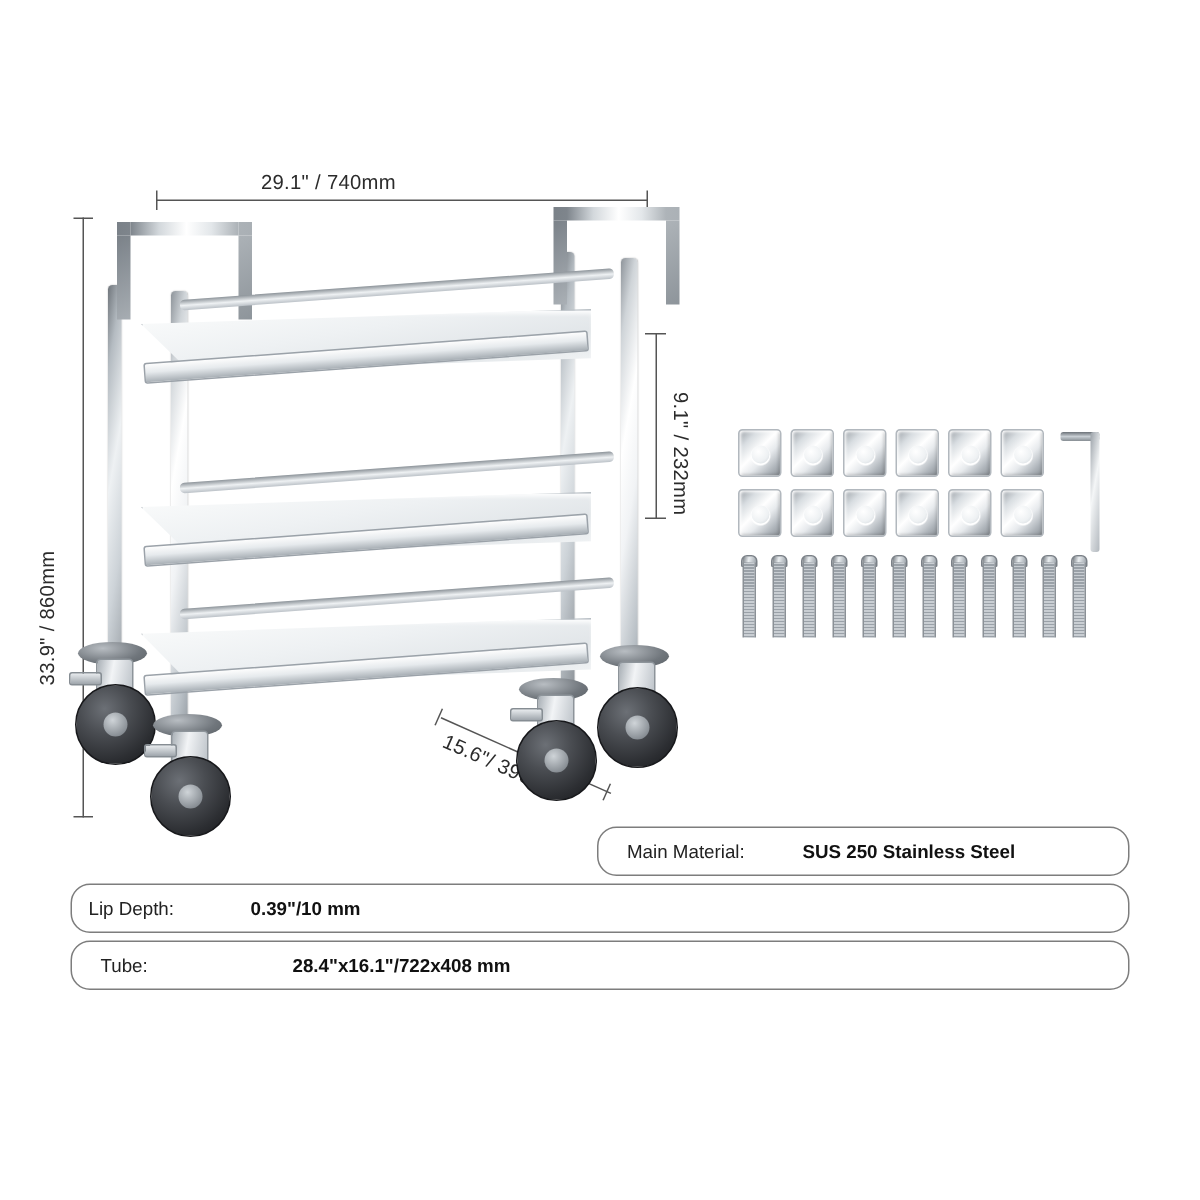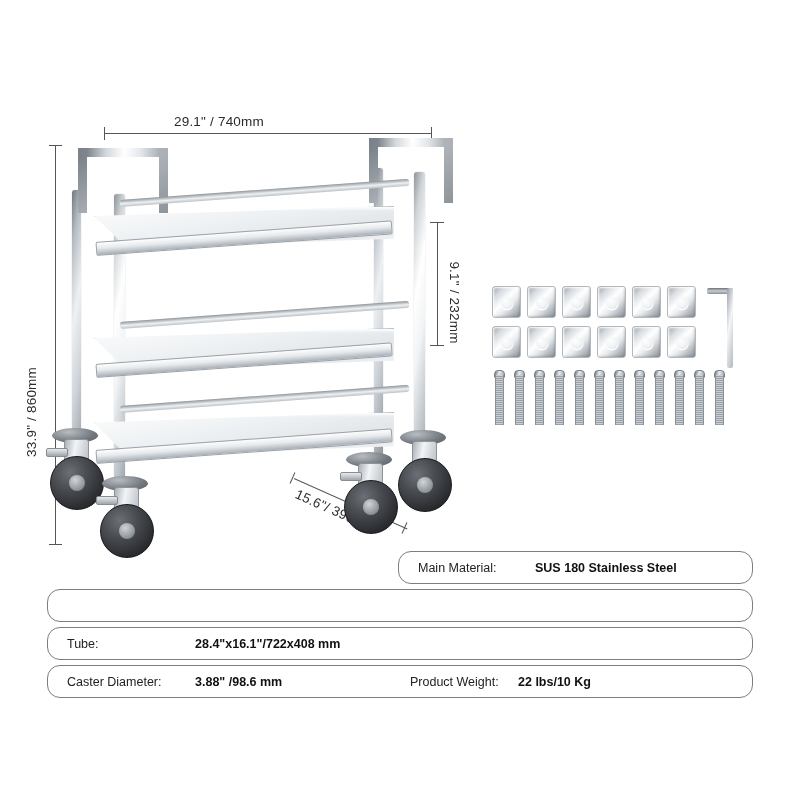--- a/index.html
+++ b/index.html
@@ -313,41 +313,35 @@
           <div class="shaft"></div>
         </div>
     </div>
   </div>
 
   <div id="spec">
 
     <div class="spec-row solo">
       <div class="cell right">
         <span class="lbl">Main Material:</span>
-        <span class="val">SUS 180 Stainless Steel</span>
+        <span class="val">SUS 250 Stainless Steel</span>
       </div>
     </div>
 
 
     <div class="spec-row">
+      <div class="cell right">
+        <span class="lbl">Lip Depth:</span>
+        <span class="val">0.39"/10 mm</span>
+      </div>
     </div>
 
     <div class="spec-row">
       <div class="cell left">
         <span class="lbl">Tube:</span>
         <span class="val">28.4"x16.1"/722x408 mm</span>
       </div>
     </div>
 
 
-    <div class="spec-row">
-      <div class="cell left">
-        <span class="lbl">Caster Diameter:</span>
-        <span class="val">3.88" /98.6 mm</span>
-      </div>
-      <div class="cell right">
-        <span class="lbl">Product Weight:</span>
-        <span class="val">22 lbs/10 Kg</span>
-      </div>
-    </div>
 
   </div>
 </div>
 
 </body></html>

